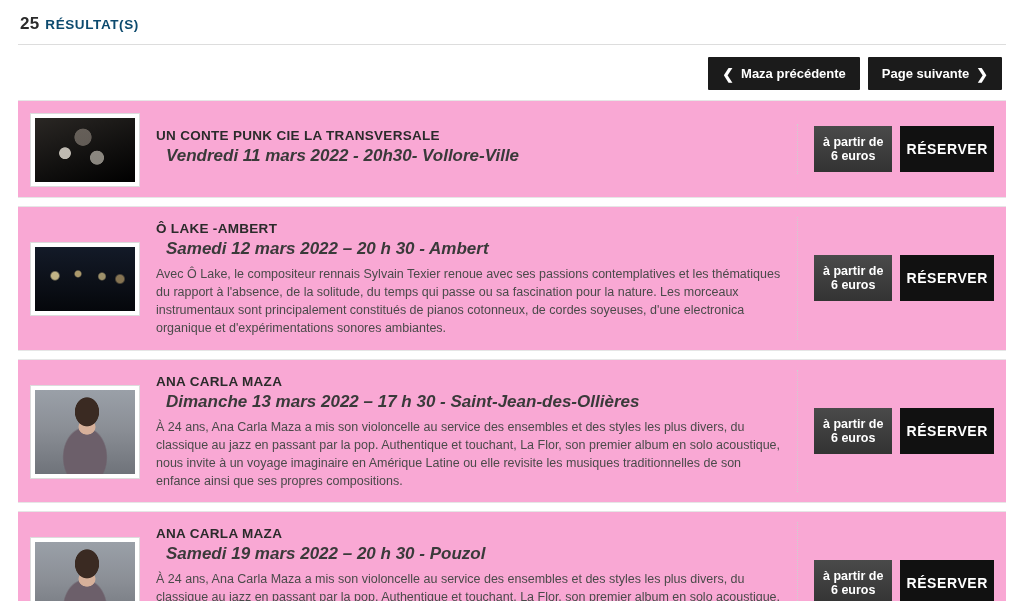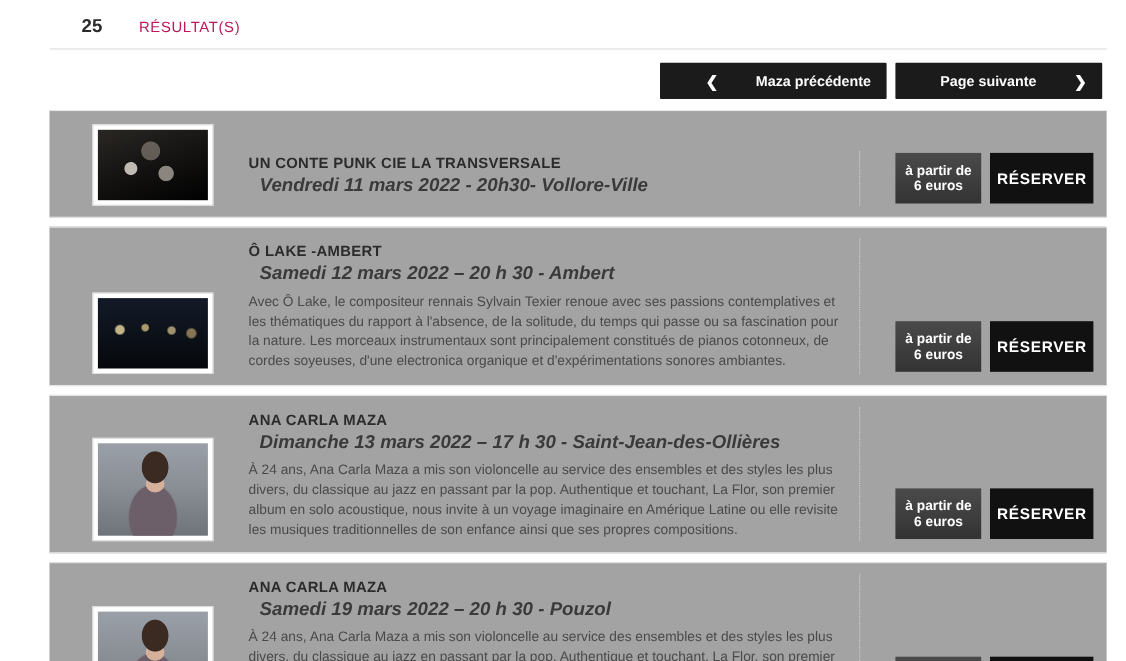--- a/index.html
+++ b/index.html
@@ -1,15 +1,15 @@
 <!DOCTYPE html>
 <html><head>
 <meta charset="utf-8">
 <style>
-  * { box-sizing: border-box; padding-left: 27px; }
+  * { box-sizing: border-box; }
   html, body {
     margin: 0;
     padding: 0;
     width: 1024px;
     height: 601px;
     background: #ffffff;
     font-family: "Liberation Sans", sans-serif;
     overflow: hidden;
   }
   .page {
@@ -27,22 +27,22 @@
     gap: 6px;
   }
   .results-count {
     font-size: 17px;
     font-weight: bold;
     color: #2b2b2b;
     letter-spacing: 0.2px;
   }
   .results-label {
     font-size: 13.5px;
-    font-weight: normal;
-    color: #be185d;
+    font-weight: bold;
+    color: #0c4a6e;
     letter-spacing: 0.6px;
   }
   .hr {
     height: 1px;
     background: #dddddd;
     margin: 0 18px;
   }
 
   
   .pagination {
@@ -70,28 +70,27 @@
     line-height: 1;
     display: inline-block;
   }
 
   
   .results-list {
     padding: 0 18px;
   }
   .result-row {
     display: flex;
-    align-items: flex-end;
-    background: #a3a3a3;
+    align-items: center;
+    background: #f9a8d4;
     border-top: 1px solid #e6e6e6;
     border-bottom: 1px solid #e6e6e6;
     margin-bottom: 8px;
     padding: 10px 8px 10px 12px;
     min-height: 82px;
-    gap: 16px;
   }
   .thumb-wrap {
     flex: 0 0 auto;
     width: 112px;
     padding-top: 2px;
   }
   .thumb {
     width: 110px;
     height: 74px;
     background: #ffffff;

